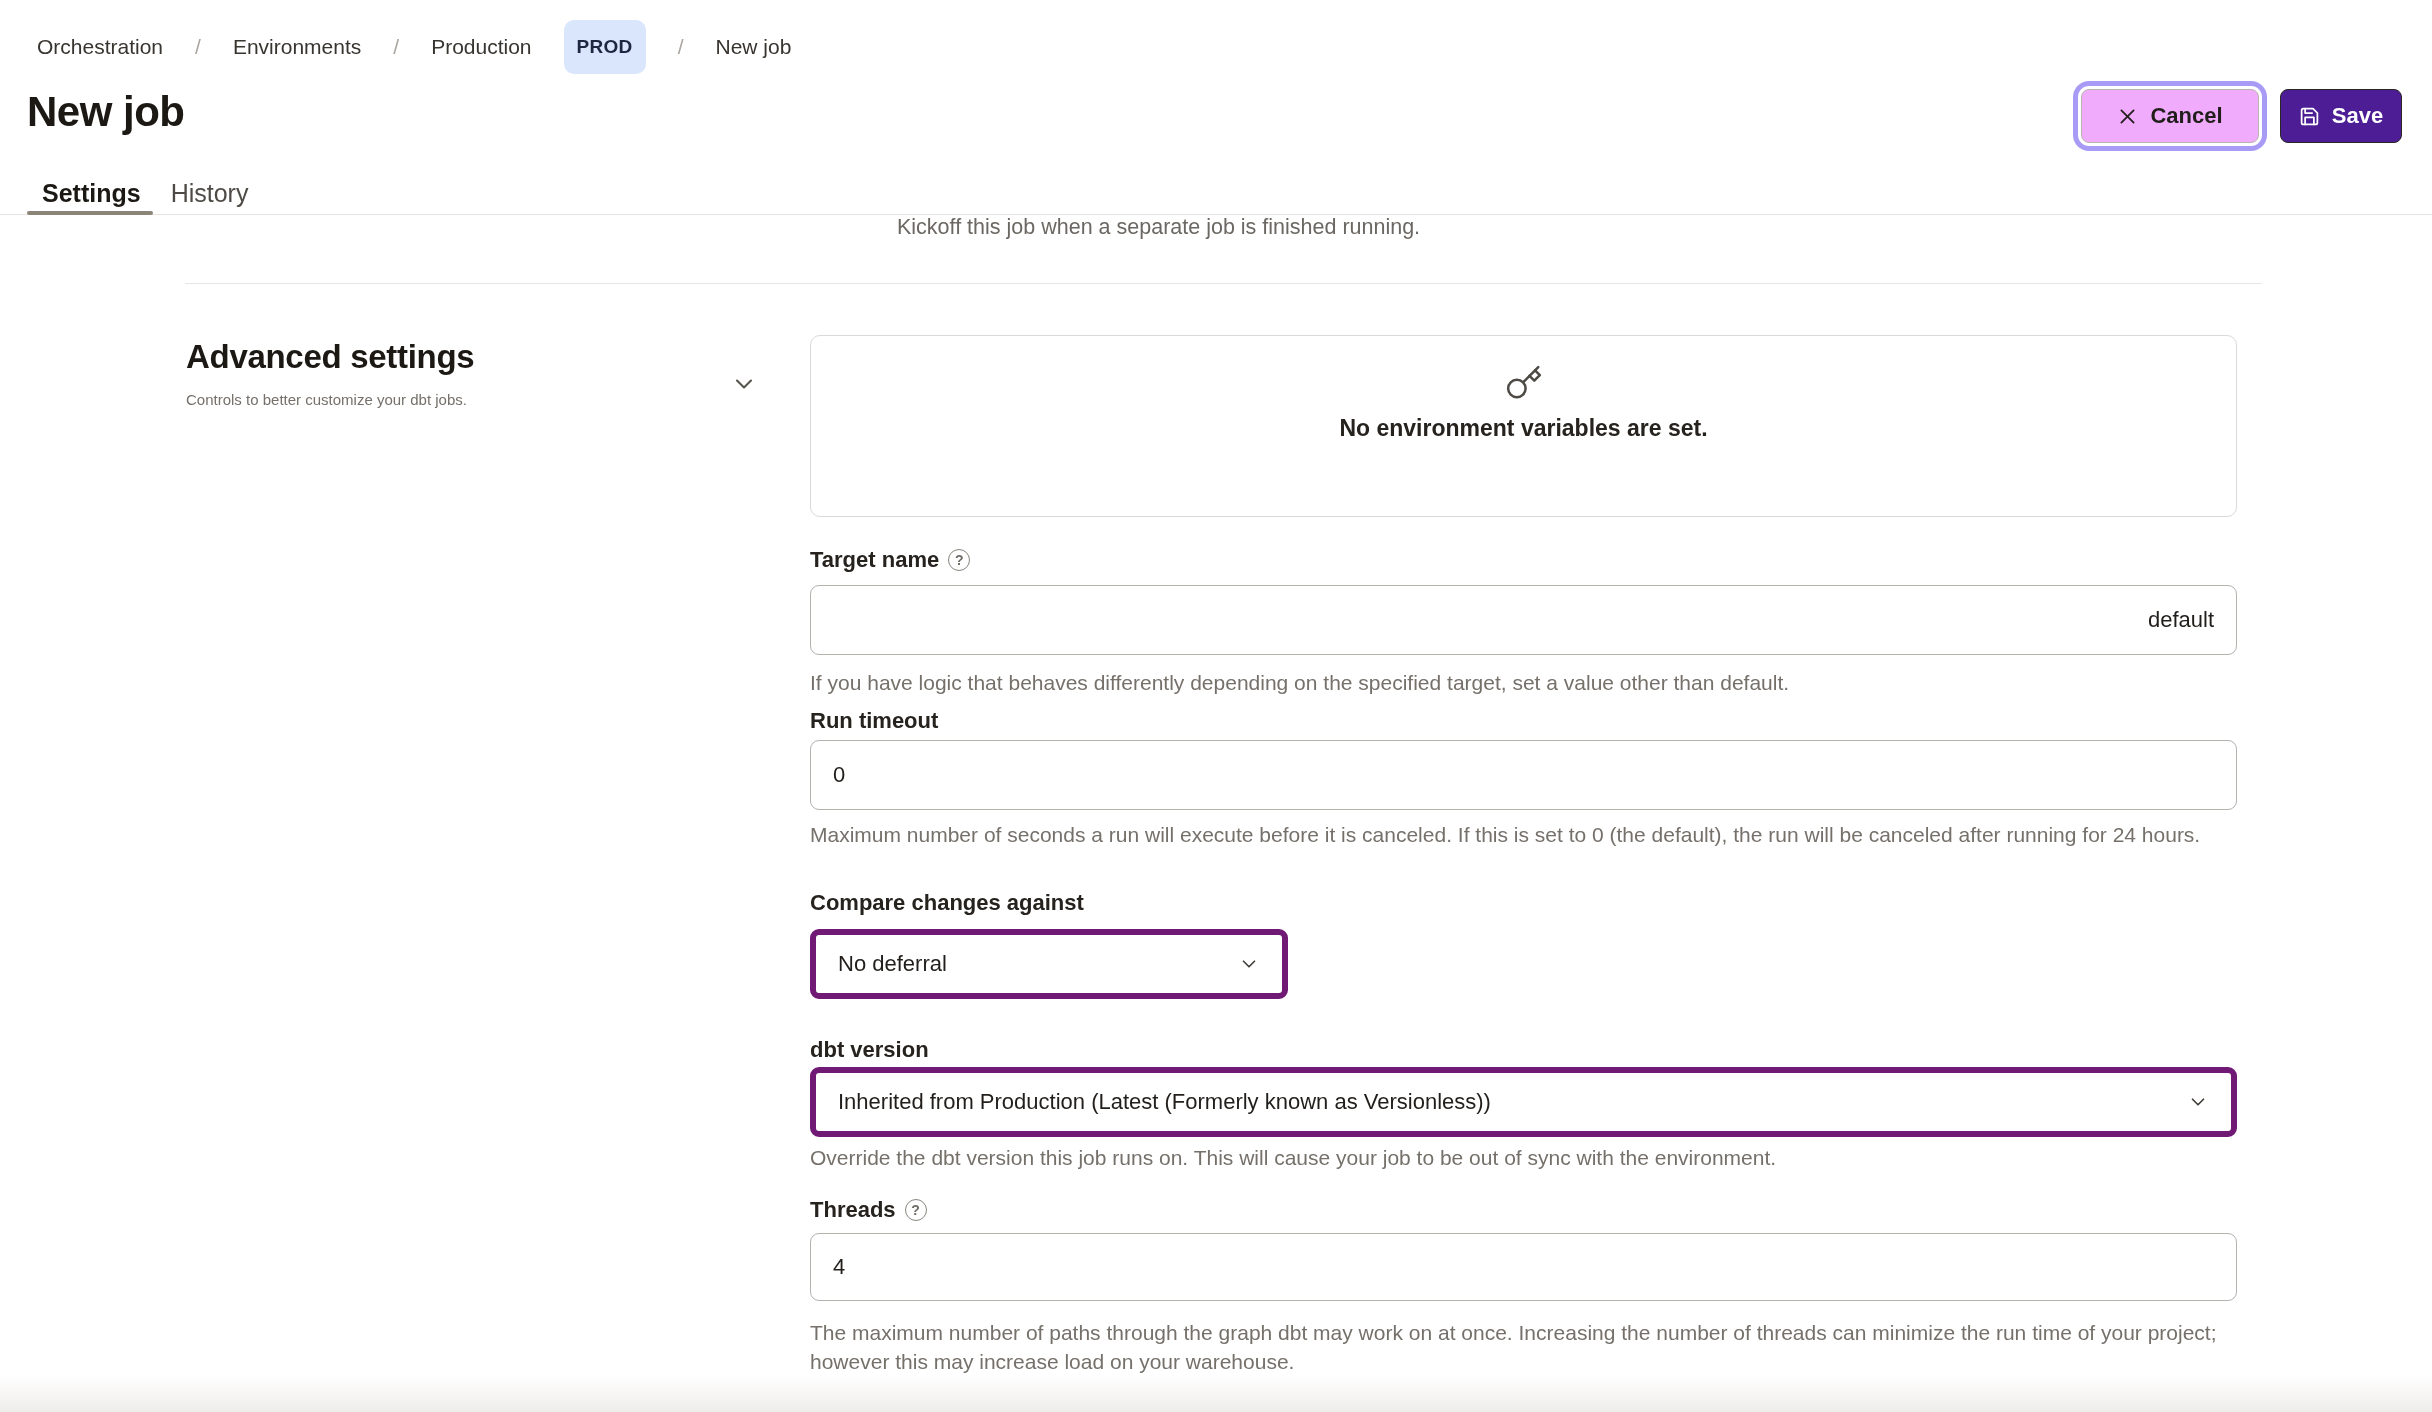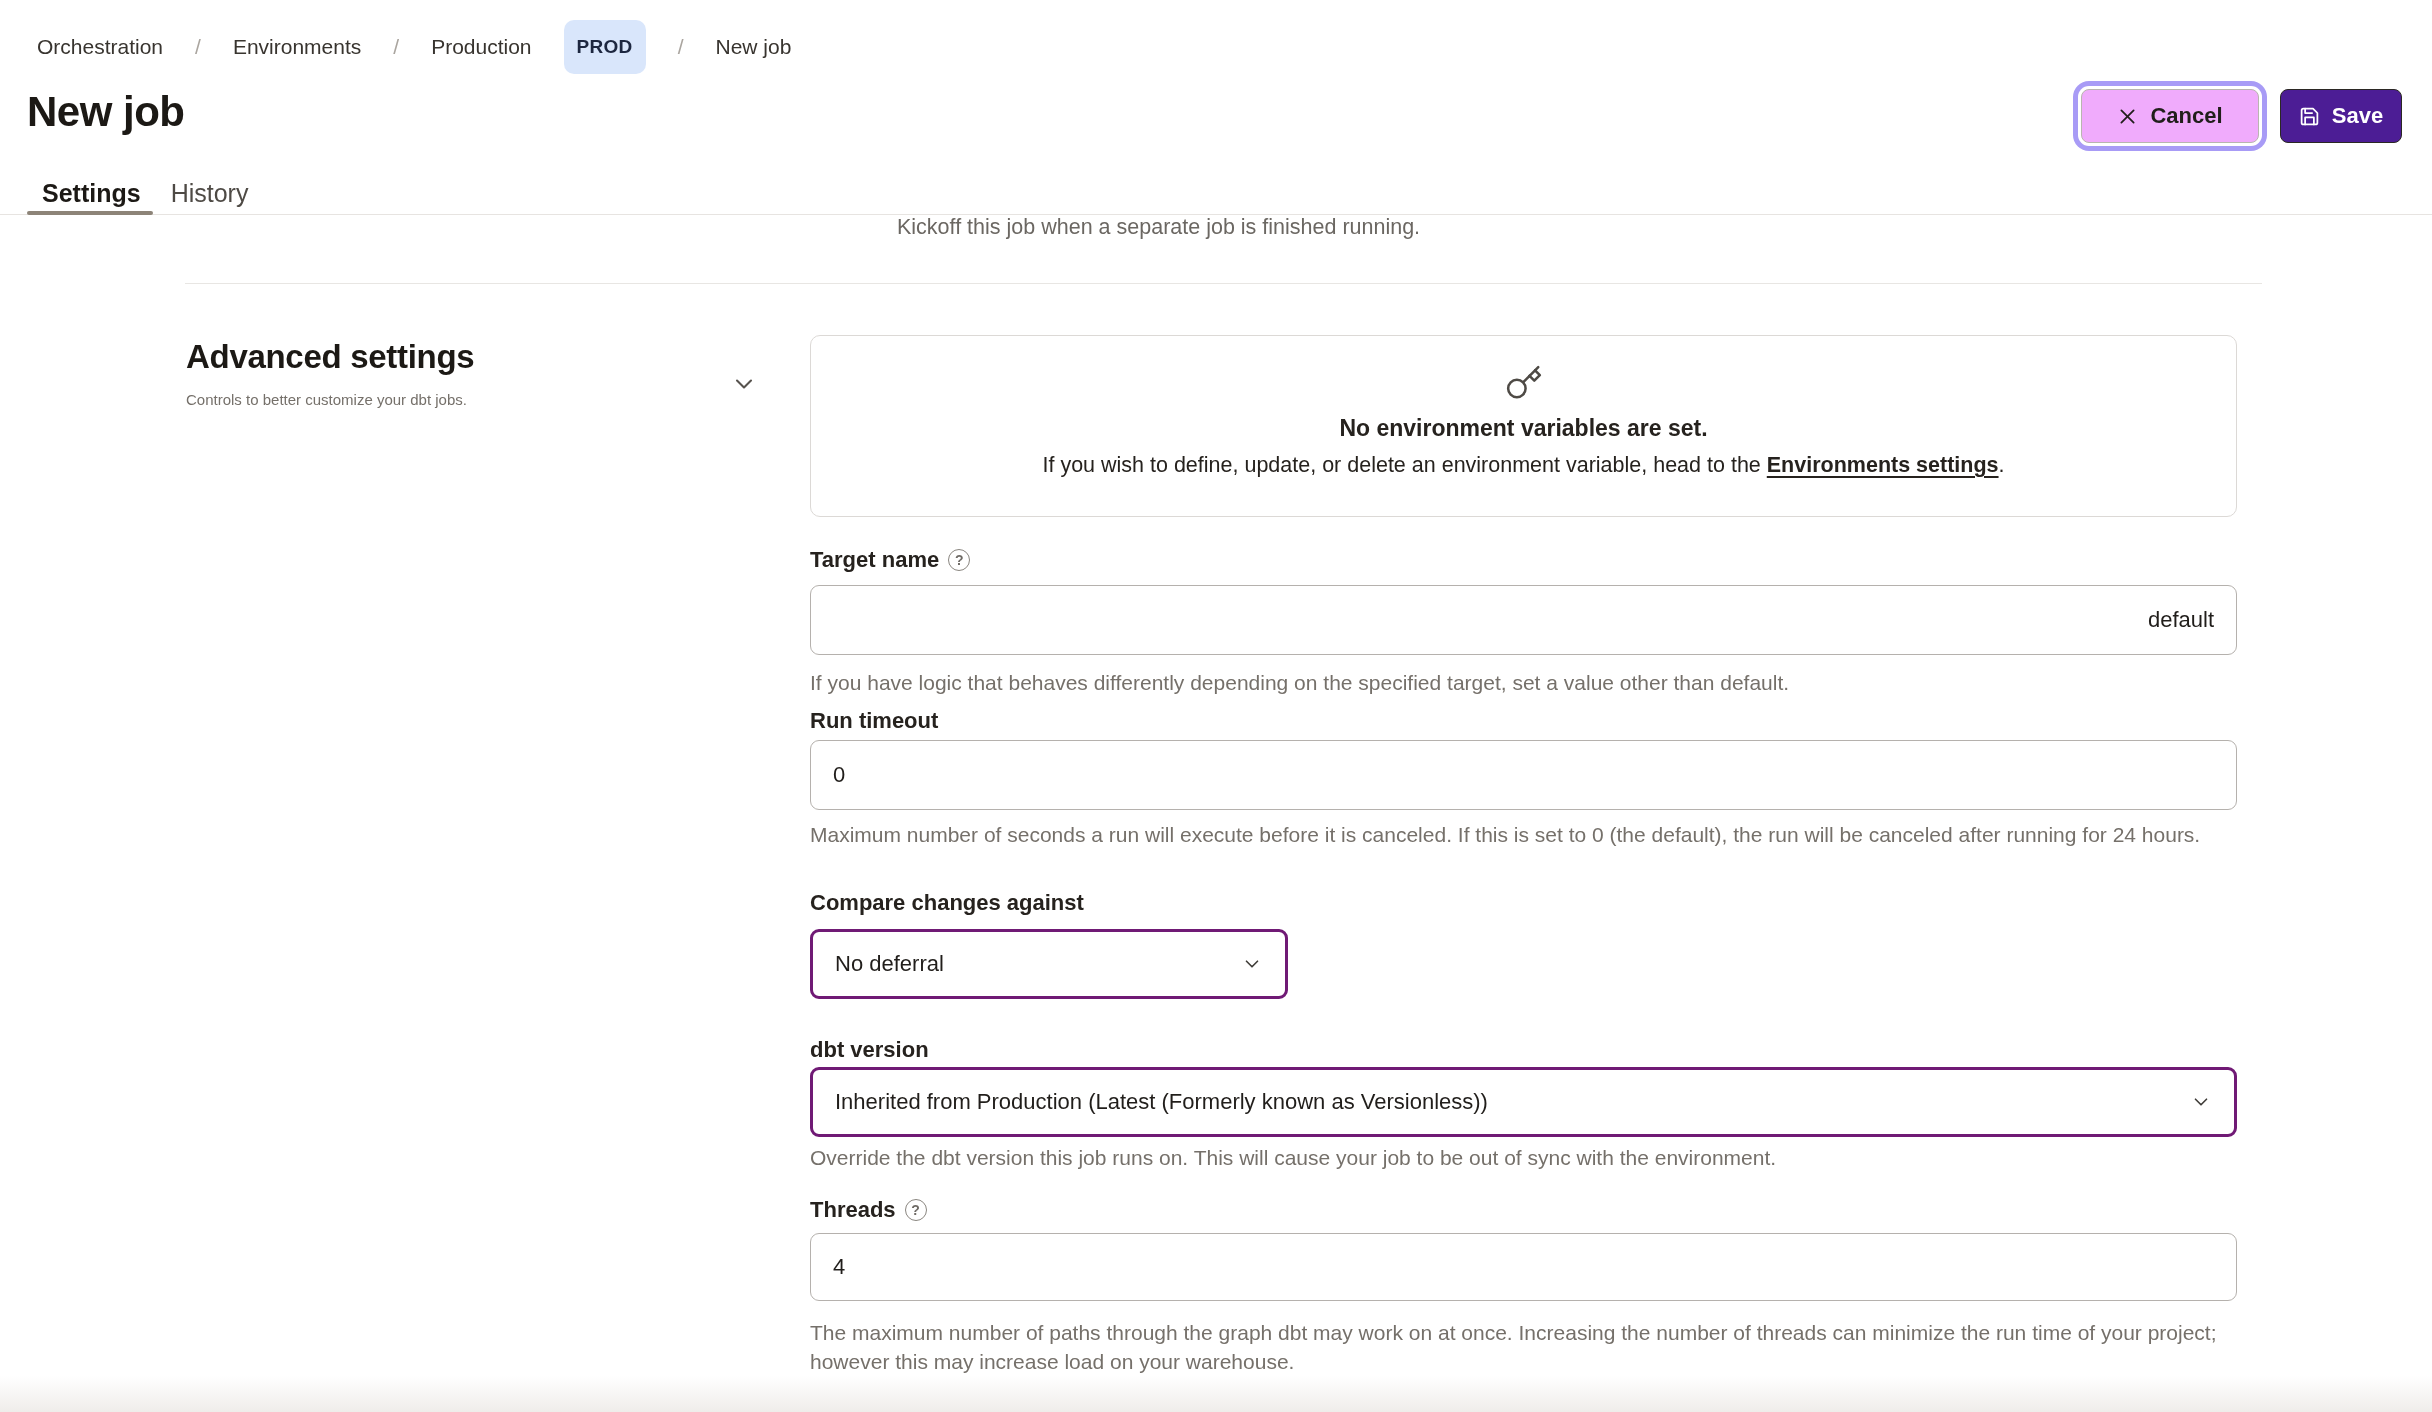--- a/index.html
+++ b/index.html
@@ -57,21 +57,21 @@
   .field-label { position:absolute; left:810px; display:inline-flex; align-items:center; gap:9px;
                  font-size:22px; font-weight:bold; color:#26221e; }
   .qmark { width:22px; height:22px; border:1.6px solid #8a8680; border-radius:50%;
            color:#6f6b66; font-size:14px; font-weight:bold; display:flex; align-items:center;
            justify-content:center; cursor:pointer; }
   .tinput { position:absolute; left:810px; width:1427px; height:70px; border:1px solid #b5b1ad;
             border-radius:9px; font-size:22px; color:#211e1b; padding:0 22px; background:#fff;
             font-family:"Liberation Sans","DejaVu Sans",sans-serif; }
   .help { position:absolute; left:810px; width:1430px; font-size:21px; line-height:29px; color:#75706a; }
 
-  .selectbox { position:absolute; left:810px; height:70px; border:3px solid #701a75; border-radius:9px;
+  .selectbox { position:absolute; left:810px; height:70px; border:6px solid #701a75; border-radius:9px;
                background:#fff; display:flex; align-items:center; justify-content:space-between;
                padding:0 22px; font-size:22px; color:#211e1b; cursor:pointer;gap:12px; }
   .sel-chevron { width:22px; height:22px; flex:none; }
 
   .bottom-fade { position:absolute; left:0; right:0; bottom:0; height:36px;
                  background:linear-gradient(to bottom, rgba(239,237,235,0), #efedea); }
 </style>
 </head>
 <body>
 
@@ -128,21 +128,20 @@
     </svg>
 
   <div class="col envbox" style="position:absolute;">
     <svg class="key" viewBox="0 0 24 24" fill="none" stroke="#4e4a45" stroke-width="1.6" stroke-linecap="round" stroke-linejoin="round">
         <path d="m21 2-2 2"></path>
         <path d="m15.5 7.5 3 3L22 7l-3-3"></path>
         <path d="M15.5 7.5 19 4"></path>
         <path d="M11.39 11.61a5.5 5.5 0 1 1-7.78 7.78 5.5 5.5 0 0 1 7.78-7.78zm0 0L15.5 7.5"></path>
       </svg>
     <div class="env-title">No environment variables are set.</div>
-    <div class="env-body"><span>If you wish to define, update, or delete an environment variable, head to the </span><span class="env-link">Environments settings</span><span>.</span></div>
   </div>
 
   <div class="field-label" style="top:547px;">
     <span>Target name</span>
     <span class="qmark">?</span>
   </div>
   <input class="tinput" style="top: 585px; text-align: right;" value="default">
   <div class="help" style="top:668px;">If you have logic that behaves differently depending on the specified target, set a value other than default.</div>
 
   <div class="field-label" style="top:708px;">

